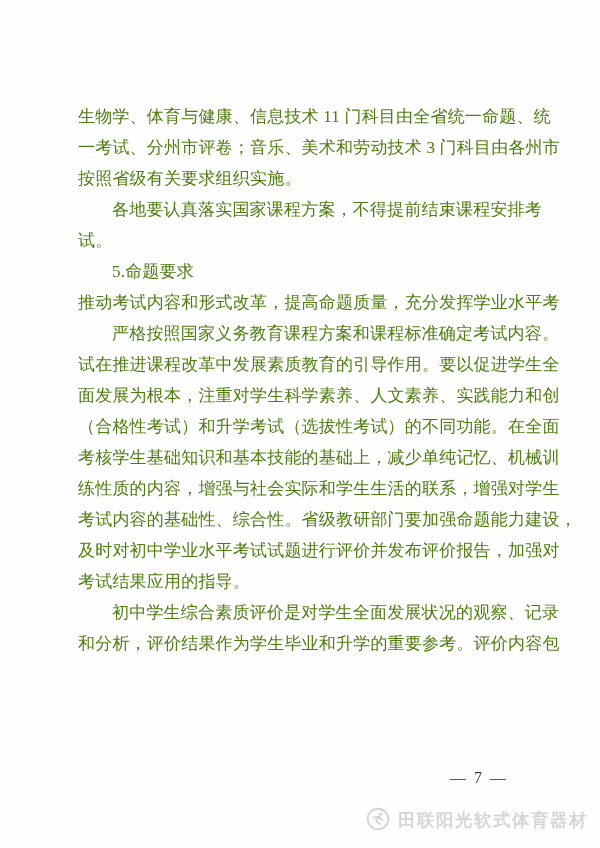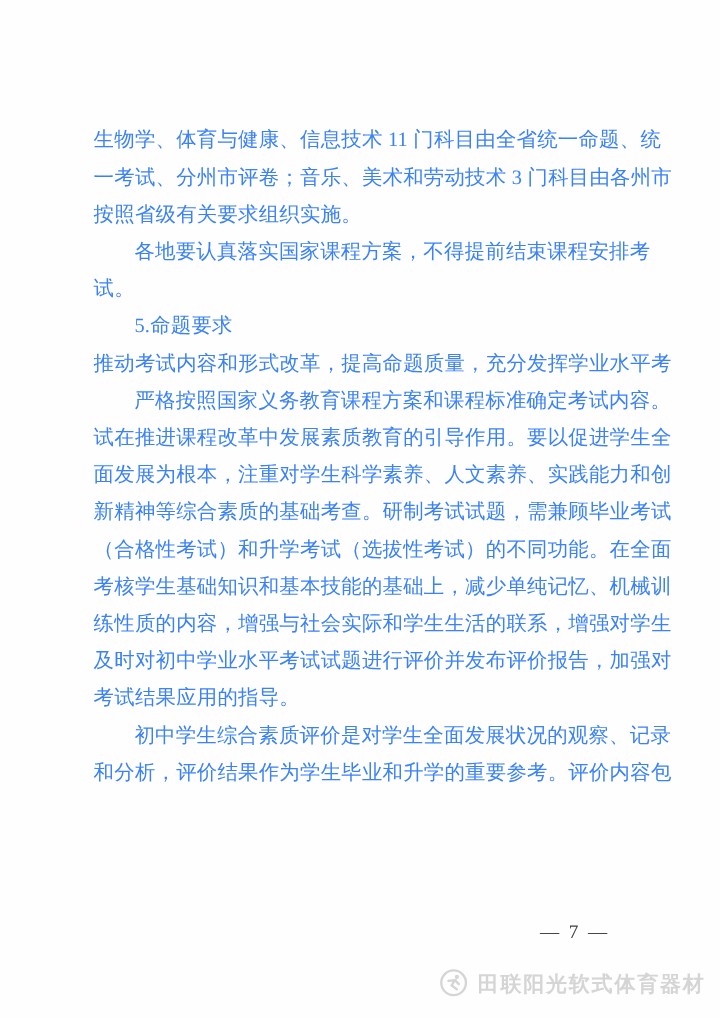--- a/index.html
+++ b/index.html
@@ -22,21 +22,21 @@
   .textblock {
     position: absolute;
     left: 78px;
     top: 101px;
     width: 464px;
   }
   .line {
     height: 31px;
     line-height: 31px;
     font-size: 17px;
-    color: #3b82f6;
+    color: #4d7c0f;
     white-space: nowrap;
     letter-spacing: 0.2px;
   }
   .line.indent {
     text-indent: 34px;
   }
   .line.bold {
     font-weight: 700;
     color: #262626;
     font-size: 17.5px;
@@ -85,24 +85,24 @@
   <div class="line">生物学、体育与健康、信息技术 11 门科目由全省统一命题、统</div>
       <div class="line">一考试、分州市评卷；音乐、美术和劳动技术 3 门科目由各州市</div>
       <div class="line">按照省级有关要求组织实施。</div>
       <div class="line indent">各地要认真落实国家课程方案，不得提前结束课程安排考</div>
       <div class="line">试。</div>
       <div class="line indent">5.命题要求</div>
       <div class="line">推动考试内容和形式改革，提高命题质量，充分发挥学业水平考</div>
       <div class="line indent">严格按照国家义务教育课程方案和课程标准确定考试内容。</div>
       <div class="line">试在推进课程改革中发展素质教育的引导作用。要以促进学生全</div>
       <div class="line">面发展为根本，注重对学生科学素养、人文素养、实践能力和创</div>
-      <div class="line">新精神等综合素质的基础考查。研制考试试题，需兼顾毕业考试</div>
       <div class="line">（合格性考试）和升学考试（选拔性考试）的不同功能。在全面</div>
       <div class="line">考核学生基础知识和基本技能的基础上，减少单纯记忆、机械训</div>
       <div class="line">练性质的内容，增强与社会实际和学生生活的联系，增强对学生</div>
+      <div class="line">考试内容的基础性、综合性。省级教研部门要加强命题能力建设，</div>
       <div class="line">及时对初中学业水平考试试题进行评价并发布评价报告，加强对</div>
       <div class="line">考试结果应用的指导。</div>
       <div class="line indent">初中学生综合素质评价是对学生全面发展状况的观察、记录</div>
       <div class="line">和分析，评价结果作为学生毕业和升学的重要参考。评价内容包</div>
     </div>
 
   <div class="page-number">— 7 —</div>
 
   <div class="watermark">
     <span class="wm-icon">

